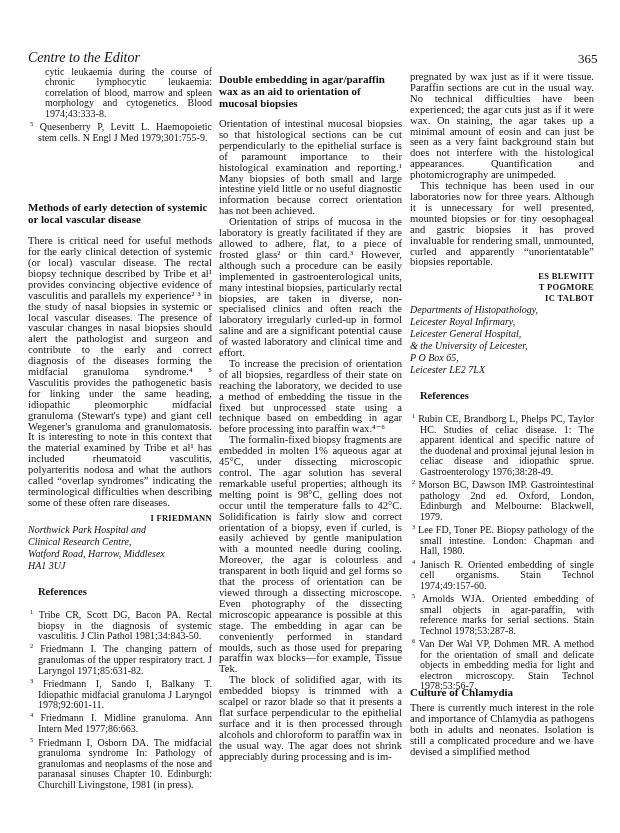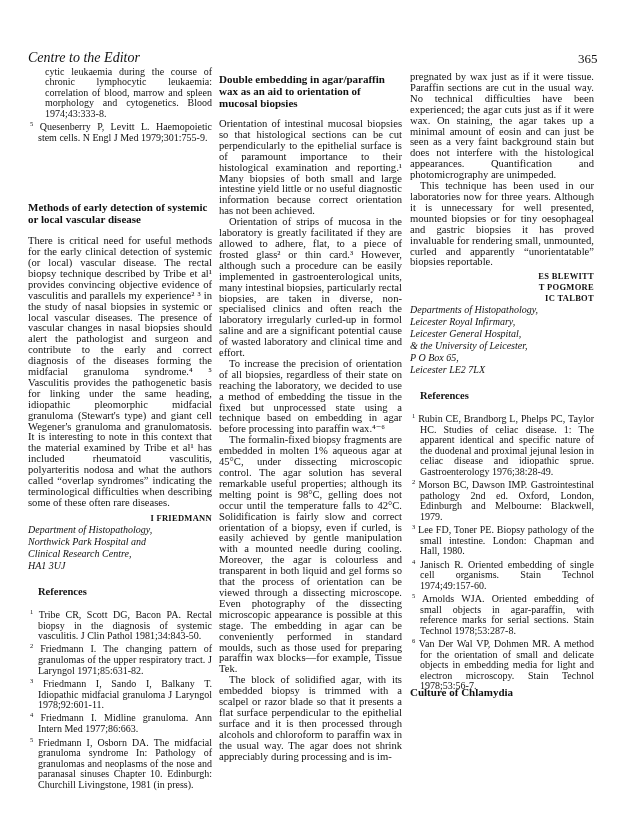--- a/index.html
+++ b/index.html
@@ -32,23 +32,23 @@
     <div class="ref cont">cytic leukaemia during the course of chronic lymphocytic leukaemia: correlation of blood, marrow and spleen morphology and cytogenetics. Blood 1974;43:333-8.</div>
     <div class="ref"><sup>5</sup> <span>Quesenberry P, Levitt L. Haemopoietic stem cells. N Engl J Med 1979;301:755-9.</span></div>
   </div>
 
   <h2 style="margin-top:58px;">Methods of early detection of systemic or local vascular disease</h2>
 
   <p style="margin-top:11px;">There is critical need for useful methods for the early clinical detection of systemic (or local) vascular disease. The rectal biopsy technique described by Tribe et al¹ provides convincing objective evidence of vasculitis and parallels my experience² ³ in the study of nasal biopsies in systemic or local vascular diseases. The presence of vascular changes in nasal biopsies should alert the pathologist and surgeon and contribute to the early and correct diagnosis of the diseases forming the midfacial granuloma syndrome.⁴ ⁵ Vasculitis provides the pathogenetic basis for linking under the same heading, idiopathic pleomorphic midfacial granuloma (Stewart's type) and giant cell Wegener's granuloma and granulomatosis. It is interesting to note in this context that the material examined by Tribe et al¹ has included rheumatoid vasculitis, polyarteritis nodosa and what the authors called “overlap syndromes” indicating the terminological difficulties when describing some of these often rare diseases.</p>
 
   <div style="margin-top:4px;" class="sig-name">I FRIEDMANN</div>
   <div class="sig-affil">
-    <div>Department of Histopathology,</div>
     <div>Northwick Park Hospital and</div>
     <div>Clinical Research Centre,</div>
+    <div>Watford Road, Harrow, Middlesex</div>
     <div>HA1 3UJ</div>
   </div>
 
   <h3 style="margin-top:14px;">References</h3>
   <div style="margin-top:10px;">
     <div class="ref"><sup>1</sup> <span>Tribe CR, Scott DG, Bacon PA. Rectal biopsy in the diagnosis of systemic vasculitis. J Clin Pathol 1981;34:843-50.</span></div>
     <div class="ref"><sup>2</sup> <span>Friedmann I. The changing pattern of granulomas of the upper respiratory tract. J Laryngol 1971;85:631-82.</span></div>
     <div class="ref"><sup>3</sup> <span>Friedmann I, Sando I, Balkany T. Idiopathic midfacial granuloma J Laryngol 1978;92:601-11.</span></div>
     <div class="ref"><sup>4</sup> <span>Friedmann I. Midline granuloma. Ann Intern Med 1977;86:663.</span></div>
     <div class="ref"><sup>5</sup> <span>Friedmann I, Osborn DA. The midfacial granuloma syndrome In: Pathology of granulomas and neoplasms of the nose and paranasal sinuses Chapter 10. Edinburgh: Churchill Livingstone, 1981 (in press).</span></div>
@@ -86,13 +86,14 @@
   <div style="margin-top:10px;">
     <div class="ref"><sup>1</sup> <span>Rubin CE, Brandborg L, Phelps PC, Taylor HC. Studies of celiac disease. 1: The apparent identical and specific nature of the duodenal and proximal jejunal lesion in celiac disease and idiopathic sprue. Gastroenterology 1976;38:28-49.</span></div>
     <div class="ref"><sup>2</sup> <span>Morson BC, Dawson IMP. Gastrointestinal pathology 2nd ed. Oxford, London, Edinburgh and Melbourne: Blackwell, 1979.</span></div>
     <div class="ref"><sup>3</sup> <span>Lee FD, Toner PE. Biopsy pathology of the small intestine. London: Chapman and Hall, 1980.</span></div>
     <div class="ref"><sup>4</sup> <span>Janisch R. Oriented embedding of single cell organisms. Stain Technol 1974;49:157-60.</span></div>
     <div class="ref"><sup>5</sup> <span>Arnolds WJA. Oriented embedding of small objects in agar-paraffin, with reference marks for serial sections. Stain Technol 1978;53:287-8.</span></div>
     <div class="ref"><sup>6</sup> <span>Van Der Wal VP, Dohmen MR. A method for the orientation of small and delicate objects in embedding media for light and electron microscopy. Stain Technol 1978;53:56-7.</span></div>
   </div>
 
   <h2 style="position:absolute; top:614px; left:0;">Culture of Chlamydia</h2>
+  <p style="position:absolute; top:631px; left:0; width:184px;">There is currently much interest in the role and importance of Chlamydia as pathogens both in adults and neonates. Isolation is still a complicated procedure and we have devised a simplified method</p>
 </div>
 
 </body></html>

